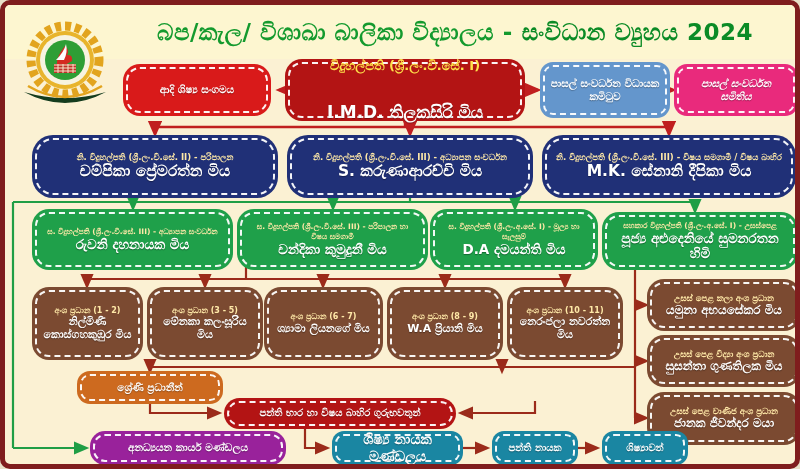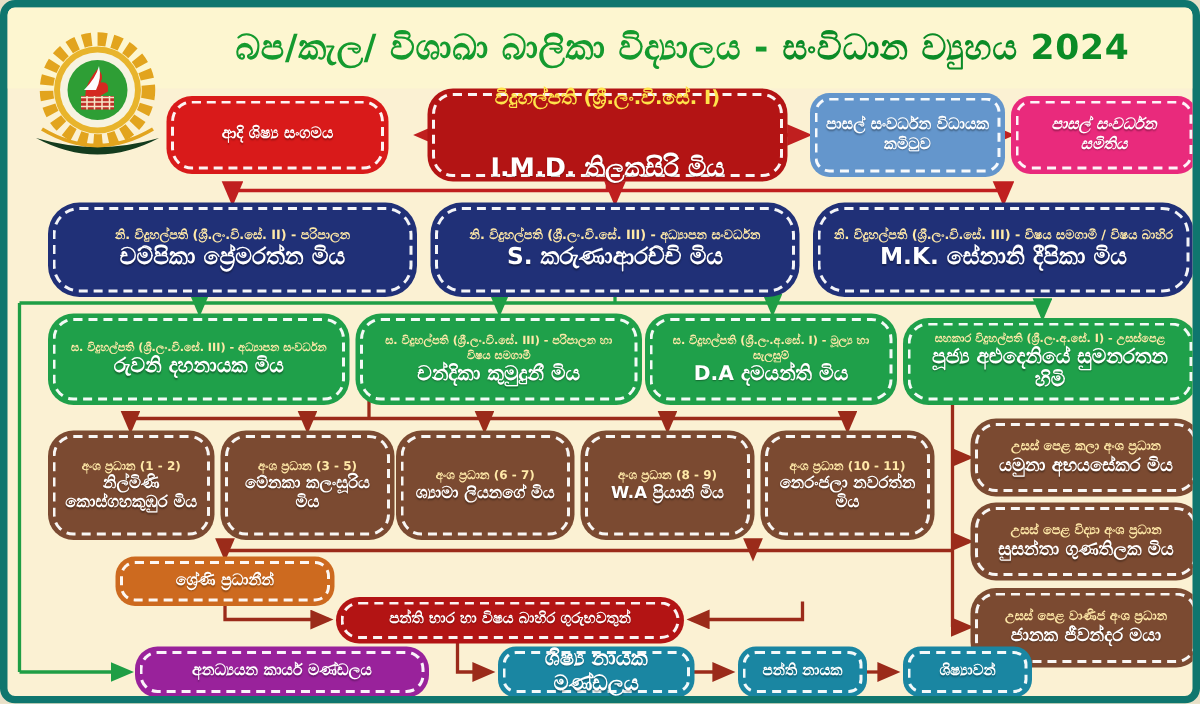--- a/index.html
+++ b/index.html
@@ -1,18 +1,18 @@
 <!DOCTYPE html>
 <html><head>
 <meta charset="utf-8">
 <style>
   html,body{margin:0;padding:0;background:#e8e0c8;}
   .stage{
     position:relative;width:800px;height:469px;box-sizing:border-box;
-    background:#fbf1d3;border:5px solid #0f766e;border-radius:10px;overflow:hidden;
+    background:#fbf1d3;border:5px solid #7f1d1d;border-radius:10px;overflow:hidden;
     font-family:"DejaVu Sans","Liberation Sans",sans-serif;
   }
   .title-strip{position:absolute;left:0;top:0;width:100%;height:54px;background:#fdf6d0;}
   .page-title{
     position:absolute;left:105px;top:14px;width:690px;text-align:center;
     font-size:23px;font-weight:bold;color:#149a2e;letter-spacing:.5px;white-space:nowrap;
   }
   .page-title .t2{color:#0b8b26;margin-left:9px;font-weight:900;}
   svg.connectors{position:absolute;left:0;top:0;width:800px;height:469px;pointer-events:none;}
   .node{
@@ -116,21 +116,21 @@
       <path d="M145,362 V366" marker-end="url(#aM)"></path>
       <path d="M497,362 V366" marker-end="url(#aM)"></path>
       <path d="M145,396 V408 H214" marker-end="url(#aM)"></path>
       <path d="M530,396 V408 H456" marker-end="url(#aM)"></path>
       <path d="M300,421 V443 H322" marker-end="url(#aM)"></path>
       <path d="M456,443 H482" marker-end="url(#aM)"></path>
       <path d="M571,443 H592" marker-end="url(#aM)"></path>
     </g>
   </svg>
 
-  <div class="node red" style="left:109px;top:62px;width:142px;height:46px">
+  <div class="node red" style="left:121px;top:62px;width:142px;height:46px">
     <div class="node-label">ආදි ශිෂ්‍ය සංගමය</div>
   </div>
   <div class="node dred principal" style="left:283px;top:57px;width:234px;height:56px">
     <div class="node-title">විදුහල්පති (ශ්‍රී.ලං.වි.සේ. I)</div>
     <div class="node-name">I.M.D. තිලකසිරි මිය</div>
   </div>
   <div class="node blue" style="left:538px;top:60px;width:124px;height:50px">
     <div class="node-label">පාසල් සංවර්ධන විධායක කමිටුව</div>
   </div>
   <div class="node pink" style="left:672px;top:62px;width:118px;height:46px">

